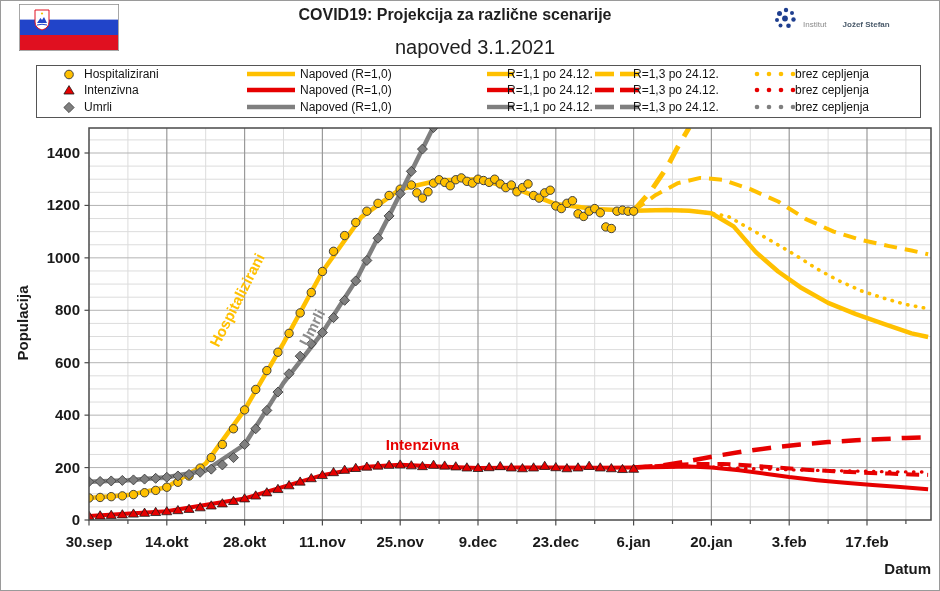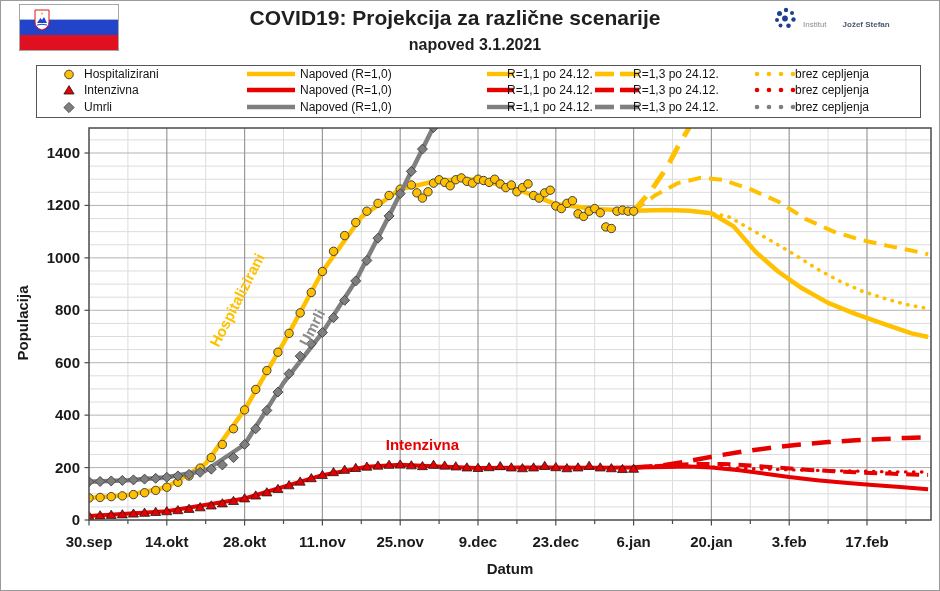--- a/index.html
+++ b/index.html
@@ -1,33 +1,33 @@
 <!DOCTYPE html>
 <html><head>
 <meta charset="utf-8">
 <style>
   html,body{margin:0;padding:0;background:#fff;}
   body{font-family:"Liberation Sans", sans-serif;}
   .frame{position:relative;width:938px;height:589px;background:#fff;border:1px solid #9a9a9a;overflow:hidden;}
   .flag{position:absolute;left:18px;top:3px;width:100px;height:47px;}
-  .title{position:absolute;left:130px;right:160px;top:5px;text-align:center;font-size:21px;font-weight:bold;color:#1f1f1f;letter-spacing:0px;white-space:nowrap;}
-  .subtitle{position:absolute;left:130px;right:120px;top:35px;text-align:center;font-size:16px;font-weight:bold;color:#1f1f1f;}
+  .title{position:absolute;left:130px;right:160px;top:5px;text-align:center;font-size:16px;font-weight:bold;color:#1f1f1f;letter-spacing:0px;white-space:nowrap;}
+  .subtitle{position:absolute;left:130px;right:120px;top:35px;text-align:center;font-size:20px;font-weight:normal;color:#1f1f1f;}
   .org{position:absolute;right:10px;top:6px;width:155px;font-size:8px;color:#8a8a8a;}
   .org-row{display:flex;align-items:flex-end;margin-bottom:6px;}
   .org-row .glyph{margin-right:5px;}
   .org-bold{color:#4a5a6a;font-weight:bold;margin-left:16px;}
   .r4{font-family:"Liberation Serif", serif;color:#1F3F8F;font-size:15px;font-weight:bold;line-height:1;}
   .r4 sub{font-size:10px;}
   .legend{position:absolute;left:35px;top:64px;width:883px;height:51px;border:1.3px solid #555;background:#fff;}
   .lg-row{position:relative;height:16.3px;}
   .lg-row .mk{position:absolute;left:24px;top:1px;}
   .lg-row .lab{position:absolute;font-size:12px;color:#141414;top:1px;white-space:nowrap;}
   .lg-row .smp{position:absolute;top:2px;}
   .ylab{position:absolute;left:21px;top:322px;transform:translate(-50%,-50%) rotate(-90deg);font-size:15px;font-weight:bold;color:#1a1a1a;white-space:nowrap;}
-  .xlab{position:absolute;left:88px;width:842px;top:559px;text-align:center;font-size:15px;font-weight:bold;color:#1a1a1a;}
+  .xlab{position:absolute;left:88px;width:842px;top:559px;text-align:right;font-size:15px;font-weight:bold;color:#1a1a1a;}
   #chart-svg{position:absolute;left:0;top:118px;}
 </style>
 </head>
 <body>
 
 <div class="frame">
 
   <div class="flag">
     <svg width="100" height="47" viewBox="0 0 100 47">
       <rect x="0" y="0" width="100" height="47" fill="#ffffff" stroke="#8a8a8a" stroke-width="1.5"></rect>

